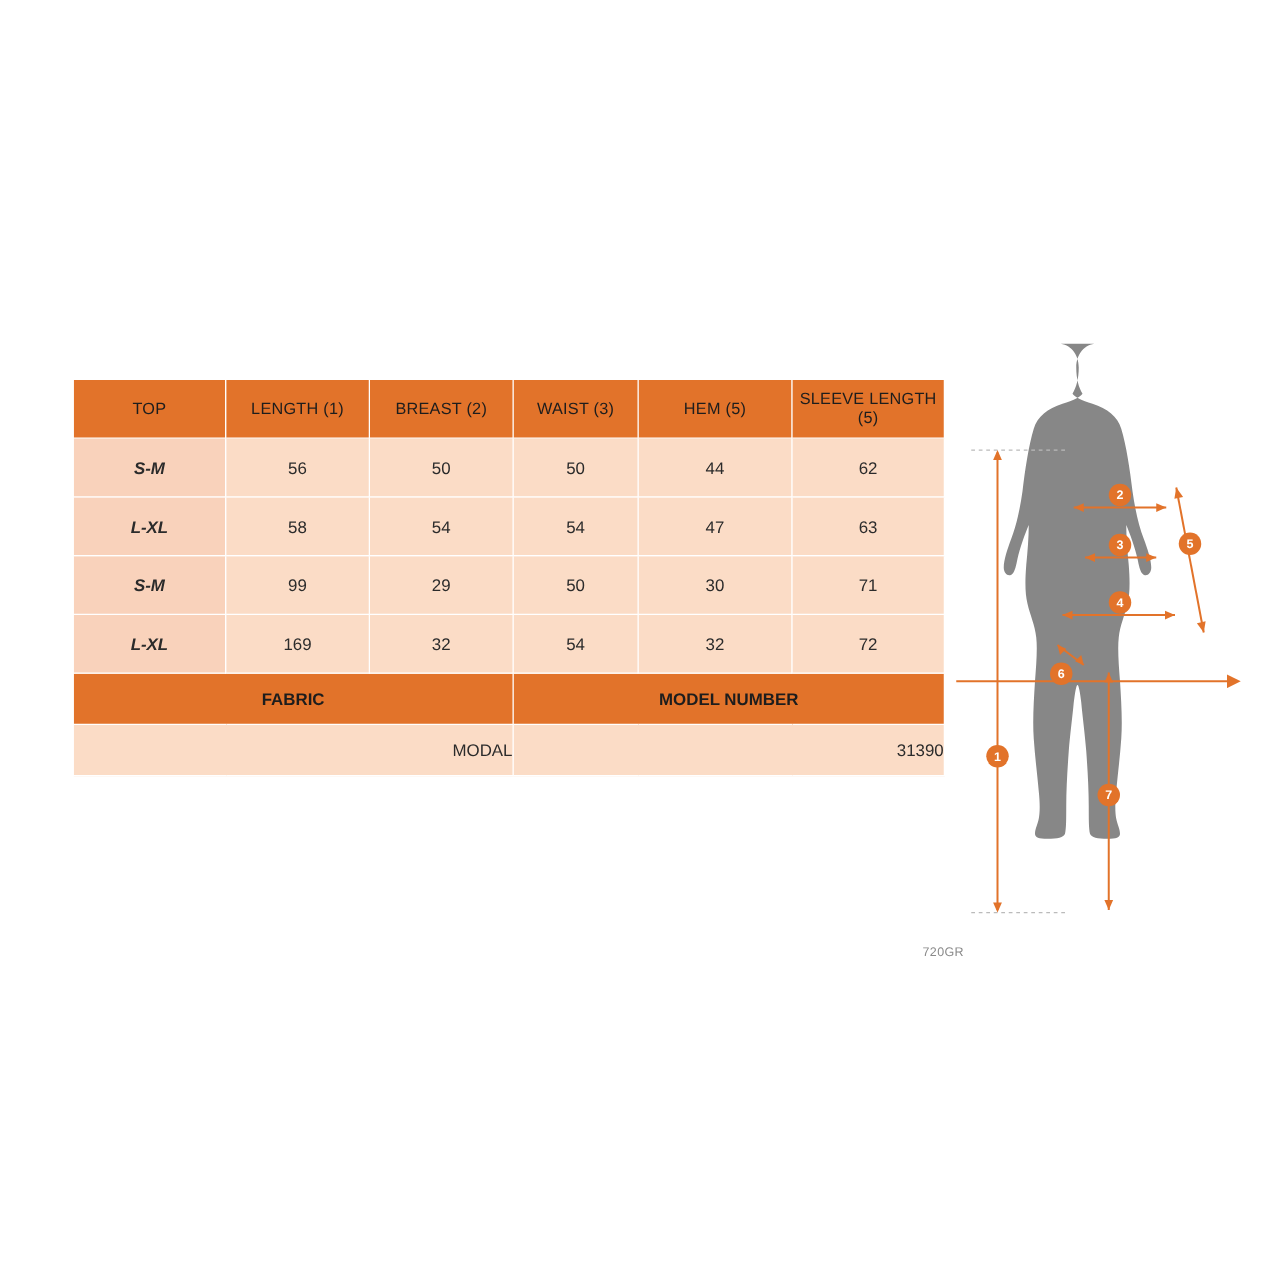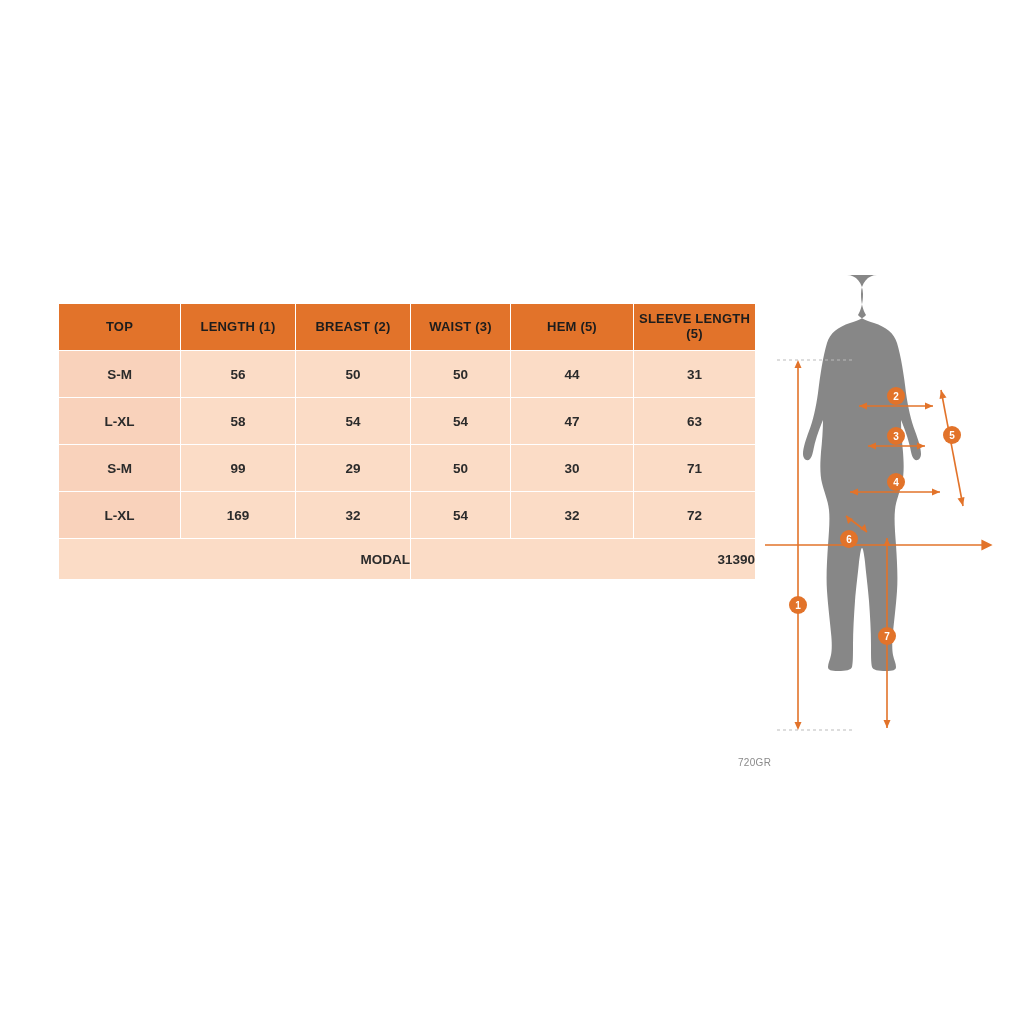--- a/index.html
+++ b/index.html
@@ -25,37 +25,38 @@
     table-layout: fixed;
   }
   #size-chart td, #size-chart th {
     border: 1px solid #ffffff;
     text-align: center;
     vertical-align: middle;
     padding: 0;
     height: 46px;
     font-size: 13.5px;
     color: #2b2b2b;
-    font-weight: bold;
+    font-weight: normal;
   }
   #size-chart tr.header-row td {
     background: #e2732a;
     color: #1d1d1d;
-    font-weight: bold;
+    font-weight: normal;
     font-size: 13px;
     letter-spacing: .2px;
     line-height: 1.15;
   }
   #size-chart tr.data-row td {
     background: #fbdcc6;
   }
   #size-chart tr.data-row td.size-col {
     background: #f9d2bb;
     font-weight: bold;
     font-size: 13.5px;
+    font-style: italic;
   }
   #size-chart tr.footer-label td {
     background: #e2732a;
     color: #1d1d1d;
     font-weight: bold;
     font-size: 13.5px;
     height: 40px;
   }
   #size-chart tr.footer-value td {
     background: #fbdcc6;
@@ -112,21 +113,21 @@
       <td>HEM (5)</td>
       <td>SLEEVE LENGTH (5)</td>
     </tr>
 
     <tr class="data-row">
       <td class="size-col">S-M</td>
       <td>56</td>
       <td>50</td>
       <td>50</td>
       <td>44</td>
-      <td>31</td>
+      <td>62</td>
     </tr>
     <tr class="data-row">
       <td class="size-col">L-XL</td>
       <td>58</td>
       <td>54</td>
       <td>54</td>
       <td>47</td>
       <td>63</td>
     </tr>
 
@@ -141,20 +142,24 @@
     </tr>
     <tr class="data-row">
       <td class="size-col">L-XL</td>
       <td>169</td>
       <td>32</td>
       <td>54</td>
       <td>32</td>
       <td>72</td>
     </tr>
 
+    <tr class="footer-label">
+      <td colspan="3">FABRIC</td>
+      <td colspan="3">MODEL NUMBER</td>
+    </tr>
     <tr class="footer-value">
       <td colspan="3">MODAL</td>
       <td colspan="3">31390</td>
     </tr>
   </tbody>
 </table>
 
 <div class="code-label">720GR</div>
 
 <div id="figure-panel">

